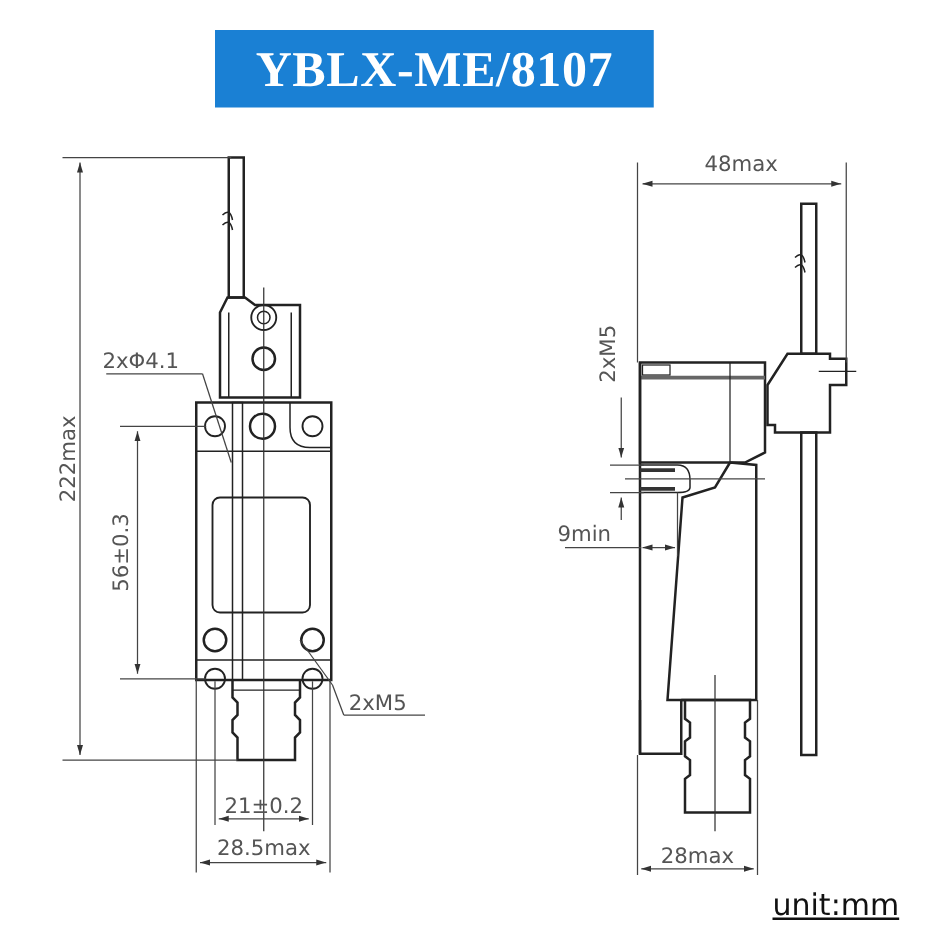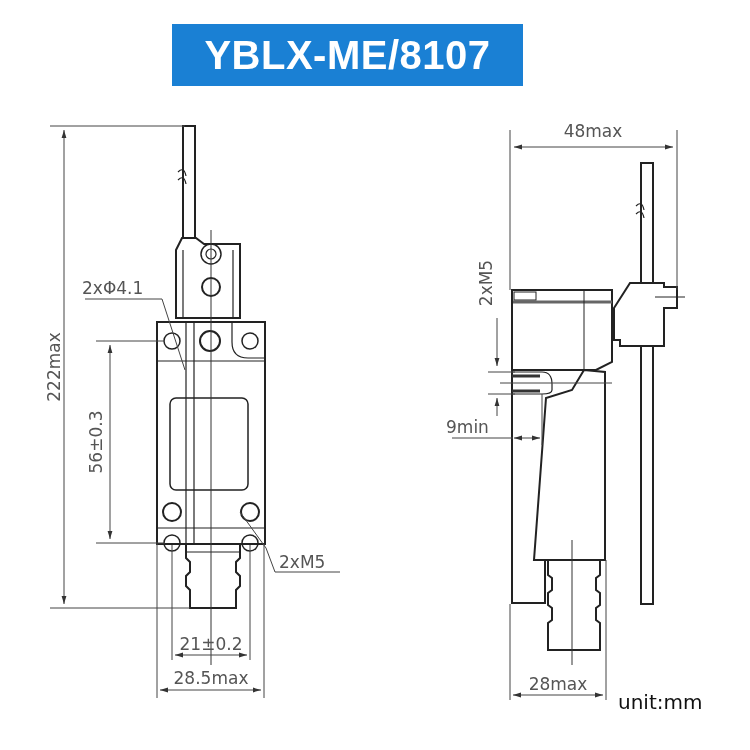--- a/index.html
+++ b/index.html
@@ -1,24 +1,24 @@
 <!DOCTYPE html>
 <html><head>
   <meta charset="utf-8">
   <style>
     html, body { margin: 0; padding: 0; background: #ffffff; }
     body { width: 750px; height: 750px; position: relative; overflow: hidden; font-family: "DejaVu Sans", sans-serif; }
     .title-box {
       position: absolute; left: 172px; top: 24px; width: 351px; height: 62px;
       background: #1a80d4; display: flex; align-items: center; justify-content: center;
     }
-    .title-text { color: #ffffff; font-family: Liberation Sans, sans-serif; font-weight: bold; font-size: 40px; letter-spacing: 0.5px; }
+    .title-text { color: #ffffff; font-family: Liberation Serif, serif; font-weight: bold; font-size: 40px; letter-spacing: 0.5px; }
     svg { position: absolute; left: 0; top: 0; }
     .dim { font-family: "DejaVu Sans", sans-serif; font-size: 17px; fill: #555555; }
-    .unit { position: absolute; left: 618px; top: 690px; font-family: "DejaVu Sans", sans-serif; font-size: 20px; color: #111; }
+    .unit { position: absolute; left: 618px; top: 710px; font-family: "DejaVu Sans", sans-serif; font-size: 24px; color: #111; text-decoration: underline; }
   </style>
 </head>
 <body>
 
 <div class="title-box">
   <span class="title-text">YBLX-ME/8107</span>
 </div>
 
 <svg width="750" height="750" viewBox="0 0 750 750">
   <defs>

